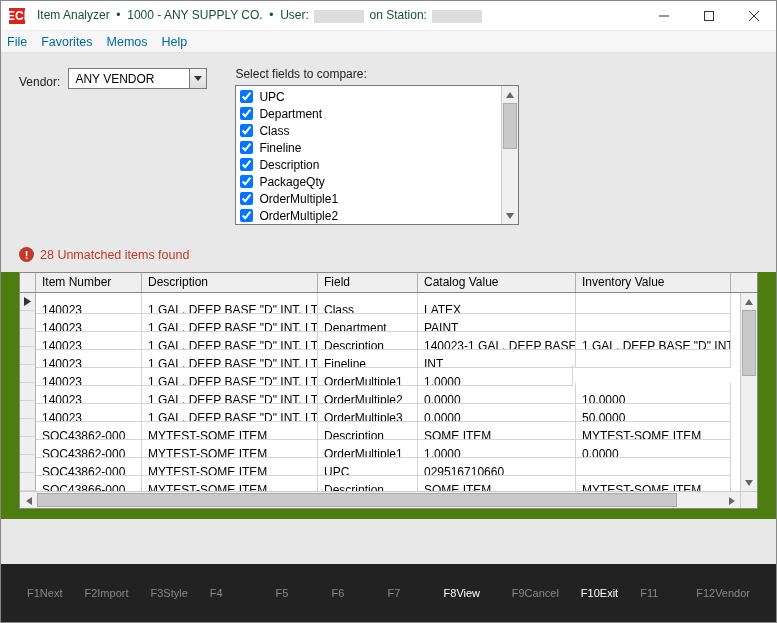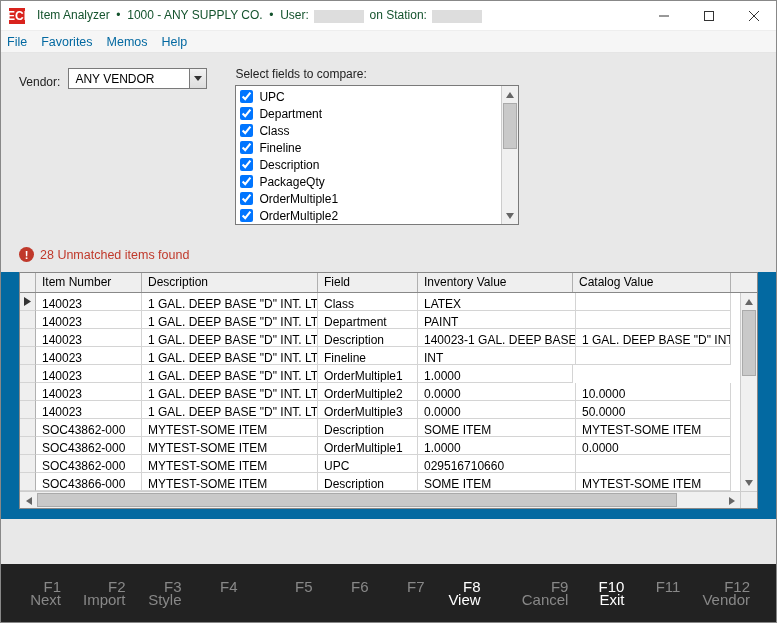--- a/index.html
+++ b/index.html
@@ -121,21 +121,21 @@
     font-size: 12.5px;
   }
   .status-row .err-icon {
     width: 15px; height: 15px; border-radius: 50%;
     background: #c0392b; color: #fff;
     display:flex;align-items:center;justify-content:center;
     font-size: 11px; font-weight: bold;
   }
   
   .grid-wrap {
-    background: #0369a1;
+    background: #4d7c0f;
     padding: 0 18px 10px 18px;
     flex: 0 0 auto;
   }
   .grid {
     border: 1px solid #888;
     background: #fff;
     position: relative;
   }
   .grid-head {
     display: flex;
@@ -158,21 +158,21 @@
   .grid-row { display: flex; height: 18px; font-size: 12px; }
   .grid-row .rowsel {
     width: 16px; background: #efefef; border-right:1px solid #b0b0b0;
     border-bottom:1px solid #d4d4d4;
     display:flex;align-items:center;justify-content:center;
   }
   .grid-row .rowsel svg { fill:#333; }
   .grid-row .cell {
     border-right: 1px solid #d4d4d4;
     border-bottom: 1px solid #d4d4d4;
-    padding: 4px 6px;
+    padding: 10px 6px;
     overflow: hidden; white-space: nowrap;
   }
   .col-item { width: 106px; }
   .col-desc { width: 176px; }
   .col-field { width: 100px; }
   .col-cat  { width: 158px; }
   .col-inv  { width: 155px; }
   .vscroll {
     position:absolute; right:0; top:0; bottom:0; width:17px;
     background:#f0f0f0; border-left:1px solid #ccc;
@@ -197,22 +197,22 @@
     background: #222;
     color: #888;
     height: 58px;
     display: flex;
     align-items: center;
     justify-content: space-between;
     padding: 0 26px;
   }
   .fgroup { display: flex; gap: 22px; }
   .fkey {
-    display: flex; flex-direction: column; align-items: flex-end;
-    font-size: 15px; line-height: 13px;
+    display: flex; flex-direction: row; align-items: flex-end;
+    font-size: 11px; line-height: 13px;
     min-width: 34px;
     cursor: pointer;
   }
   .fkey.active { color: #fff; }
 </style>
 </head>
 <body>
 
 <div class="titlebar">
   <div class="app-icon">ECI</div>
@@ -324,22 +324,22 @@
   <span>28 Unmatched items found</span>
 </div>
 
 <div class="grid-wrap">
   <div class="grid">
     <div class="grid-head">
       <div class="rowsel-head"></div>
       <div class="hcell col-item">Item Number</div>
       <div class="hcell col-desc">Description</div>
       <div class="hcell col-field">Field</div>
+      <div class="hcell col-cat">Catalog Value</div>
       <div class="hcell col-inv">Inventory Value</div>
-      <div class="hcell col-cat">Catalog Value</div>
     </div>
     <div class="grid-body" id="grid-body">
       <div class="grid-row">
           <div class="rowsel">
             <svg width="7" height="9">
               <polygon points="0,0 0,9 7,4.5"></polygon>
             </svg>
           </div>
           <div class="cell col-item">140023</div>
           <div class="cell col-desc">1 GAL. DEEP BASE "D" INT. LTX</div>

